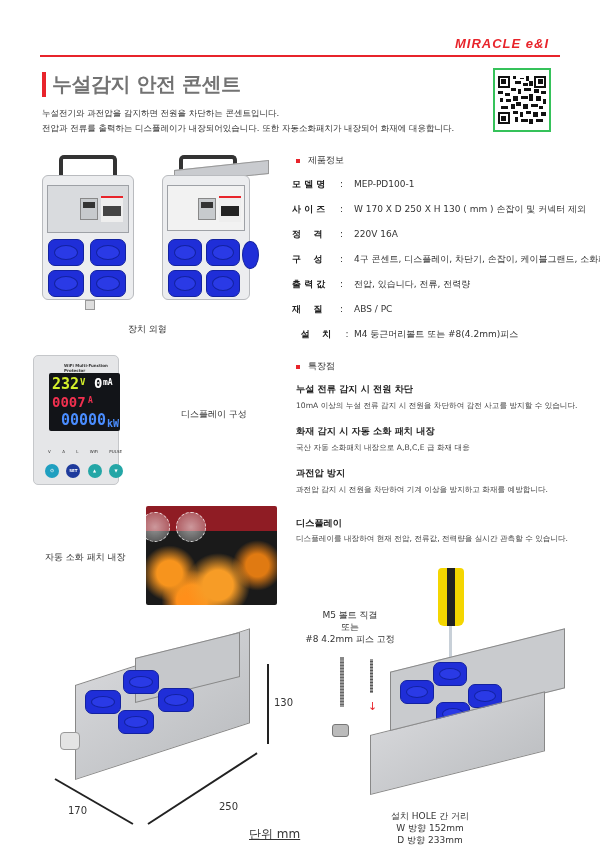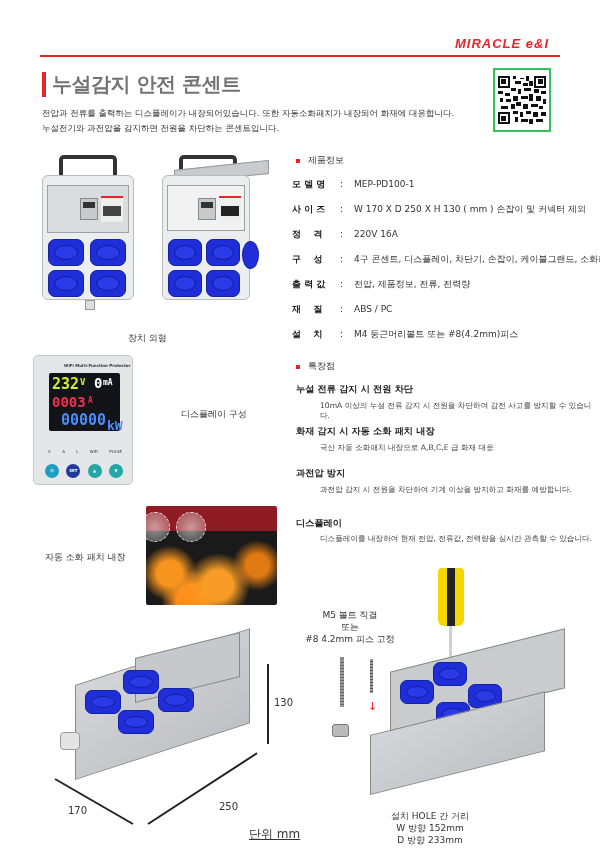--- a/index.html
+++ b/index.html
@@ -26,24 +26,24 @@
     .cap { font-size: 9px; color: #333; }
 
     
     .sec-head { font-size: 9px; color: #333; }
     .sec-head .dot { display: inline-block; width: 4px; height: 4px; background: #e8242b; margin-right: 8px; vertical-align: middle; }
     .spec-row { left: 292px; font-size: 9px; color: #333; white-space: nowrap; }
     .spec-row .k { display: inline-block; width: 48px; font-weight: bold; color: #222; letter-spacing: 0px; }
     .spec-row .sep { display: inline-block; width: 14px; }
 
     .feat-t { left: 296px; font-size: 9.2px; font-weight: bold; color: #222; }
-    .feat-d { left: 296px; font-size: 7.6px; color: #444; margin-left: 24px; }
-
-    
-    .meter { left: 33px; top: 355px; width: 100px; height: 130px; background: #e5e6e8; border-radius: 5px; border: 1px solid #c5c7ca; }
+    .feat-d { left: 296px; font-size: 7.6px; color: #444; }
+
+    
+    .meter { left: 33px; top: 355px; width: 86px; height: 130px; background: #e5e6e8; border-radius: 5px; border: 1px solid #c5c7ca; }
     .meter-head { position: absolute; left: 30px; top: 7px; font-size: 4px; color: #333; font-weight: bold; }
     .meter-screen { position: absolute; left: 15px; top: 17px; width: 71px; height: 58px; background: #121418; border-radius: 2px; }
     .lcd { position: absolute; font-family: "DejaVu Sans Mono", monospace; font-weight: bold; }
     .leds { position: absolute; left: 14px; top: 93px; width: 74px; display: flex; justify-content: space-between; font-size: 4px; color: #333; }
     .btnrow { position: absolute; left: 11px; top: 108px; width: 78px; display: flex; justify-content: space-between; }
     .mbtn { width: 14px; height: 14px; border-radius: 50%; font-size: 4px; color: #fff; text-align: center; line-height: 14px; font-weight: bold; }
 
     
     .fire { left: 146px; top: 506px; width: 131px; height: 99px; overflow: hidden; border-radius: 2px;
       background:
@@ -61,22 +61,22 @@
   </style>
 </head>
 <body>
 
 <div class="abs brand">MIRACLE e&amp;I</div>
 <div class="abs top-rule"></div>
 
 <div class="abs title-bar"></div>
 <div class="abs title">누설감지 안전 콘센트</div>
 <div class="abs desc">
+  <div>누설전기와 과전압을 감지하면 전원을 차단하는 콘센트입니다.</div>
   <div>전압과 전류를 출력하는 디스플레이가 내장되어있습니다. 또한 자동소화패치가 내장되어 화재에 대응합니다.</div>
-  <div>누설전기와 과전압을 감지하면 전원을 차단하는 콘센트입니다.</div>
 </div>
 
 <div class="abs qr">
   <svg viewBox="0 0 29 29" shape-rendering="crispEdges">
     <rect x="0" y="0" width="7" height="7" fill="#111"></rect>
       <rect x="1" y="1" width="5" height="5" fill="#fff"></rect>
       <rect x="2" y="2" width="3" height="3" fill="#111"></rect>
     <rect x="22" y="0" width="7" height="7" fill="#111"></rect>
       <rect x="23" y="1" width="5" height="5" fill="#fff"></rect>
       <rect x="24" y="2" width="3" height="3" fill="#111"></rect>
@@ -152,33 +152,33 @@
     <div class="abs" style="left:51px; top:10px; width:22px; height:26px; background:#eee; border-top:2px solid #e8242b;">
         <div style="margin:8px 2px 0; height:10px; background:#222;"></div>
       </div>
   </div>
   <div class="abs sock" style="left:6px; top:84px; width:34px; height:27px;"></div>
   <div class="abs sock" style="left:44px; top:84px; width:34px; height:27px;"></div>
   <div class="abs" style="left:80px; top:86px; width:17px; height:28px; background:#1f2ed8; border-radius:50%; border:1px solid #1322a0;"></div>
   <div class="abs sock" style="left:6px; top:115px; width:34px; height:27px;"></div>
   <div class="abs sock" style="left:44px; top:115px; width:34px; height:27px;"></div>
 </div>
-<div class="abs cap" style="left:128px; top:332px;">장치 외형</div>
+<div class="abs cap" style="left:128px; top:323px;">장치 외형</div>
 
 <div class="abs meter">
   <div class="meter-head">WiFi Multi-Function Protector</div>
   <div class="meter-screen">
     <span class="lcd" style="left:3px; top:2px; font-size:15px; color:#d4ef2b;">232</span>
     <span class="lcd" style="left:31px; top:4px; font-size:9px; color:#d4ef2b;">V</span>
     <span class="lcd" style="left:45px; top:2px; font-size:14px; color:#fff;">0</span>
     <span class="lcd" style="left:54px; top:5px; font-size:8px; color:#fff;">mA</span>
-    <span class="lcd" style="left:3px; top:21px; font-size:14px; color:#f0304f;">0003</span>
+    <span class="lcd" style="left:3px; top:21px; font-size:14px; color:#f0304f;">0007</span>
     <span class="lcd" style="left:39px; top:23px; font-size:8px; color:#f0304f;">A</span>
     <span class="lcd" style="left:12px; top:38px; font-size:15px; color:#4a8dff;">00000</span>
-    <span class="lcd" style="left:58px; top:45px; font-size:13px; color:#4a8dff;">kW</span>
+    <span class="lcd" style="left:58px; top:45px; font-size:10px; color:#4a8dff;">kW</span>
   </div>
   <div class="leds">
     <span>V</span>
     <span>A</span>
     <span>L</span>
     <span>WiFi</span>
     <span>PULSE</span>
   </div>
   <div class="btnrow">
     <div class="mbtn" style="background:#1f9fc0;">⏻</div>
@@ -195,23 +195,23 @@
   <div class="sprk" style="left:30px; top:6px; width:30px; height:30px;"></div>
 </div>
 
 <div class="abs sec-head" style="left:296px; top:154px;">
   <span class="dot"></span><span>제품정보</span>
 </div>
 <div class="abs spec-row" style="top:178px;"><span class="k">모 델 명</span><span class="sep">:</span><span>MEP-PD100-1</span></div>
 <div class="abs spec-row" style="top:203px;"><span class="k">사 이 즈</span><span class="sep">:</span><span>W 170 X D 250 X  H 130 ( mm ) 손잡이 및 커넥터 제외</span></div>
 <div class="abs spec-row" style="top:228px;"><span class="k" style="white-space:pre;">정    격</span><span class="sep">:</span><span>220V 16A</span></div>
 <div class="abs spec-row" style="top:253px;"><span class="k" style="white-space:pre;">구    성</span><span class="sep">:</span><span>4구 콘센트, 디스플레이, 차단기, 손잡이, 케이블그랜드, 소화패치</span></div>
-<div class="abs spec-row" style="top:278px;"><span class="k">출 력 값</span><span class="sep">:</span><span>전압, 제품정보, 전류, 전력량</span></div>
+<div class="abs spec-row" style="top:278px;"><span class="k">출 력 값</span><span class="sep">:</span><span>전압, 있습니다, 전류, 전력량</span></div>
 <div class="abs spec-row" style="top:303px;"><span class="k" style="white-space:pre;">재    질</span><span class="sep">:</span><span>ABS / PC</span></div>
-<div class="abs spec-row" style="top:328px;"><span class="k" style="white-space:pre;">설    치</span><span class="sep">:</span><span>M4 둥근머리볼트 또는 #8(4.2mm)피스</span></div>
+<div class="abs spec-row" style="top:328px;text-align:center;"><span class="k" style="white-space:pre;">설    치</span><span class="sep">:</span><span>M4 둥근머리볼트 또는 #8(4.2mm)피스</span></div>
 
 <div class="abs sec-head" style="left:296px; top:360px;">
   <span class="dot"></span><span>특장점</span>
 </div>
 <div class="abs feat-t" style="top:383px;">누설 전류 감지 시 전원 차단</div>
 <div class="abs feat-d" style="top:401px;">10mA 이상의 누설 전류 감지 시 전원을 차단하여 감전 사고를 방지할 수 있습니다.</div>
 <div class="abs feat-t" style="top:425px;">화재 감지 시 자동 소화 패치 내장</div>
 <div class="abs feat-d" style="top:443px;">국산 자동 소화패치 내장으로 A,B,C,E 급 화재 대응</div>
 <div class="abs feat-t" style="top:467px;">과전압 방지</div>
 <div class="abs feat-d" style="top:485px;">과전압 감지 시 전원을 차단하여 기계 이상을 방지하고 화재를 예방합니다.</div>

